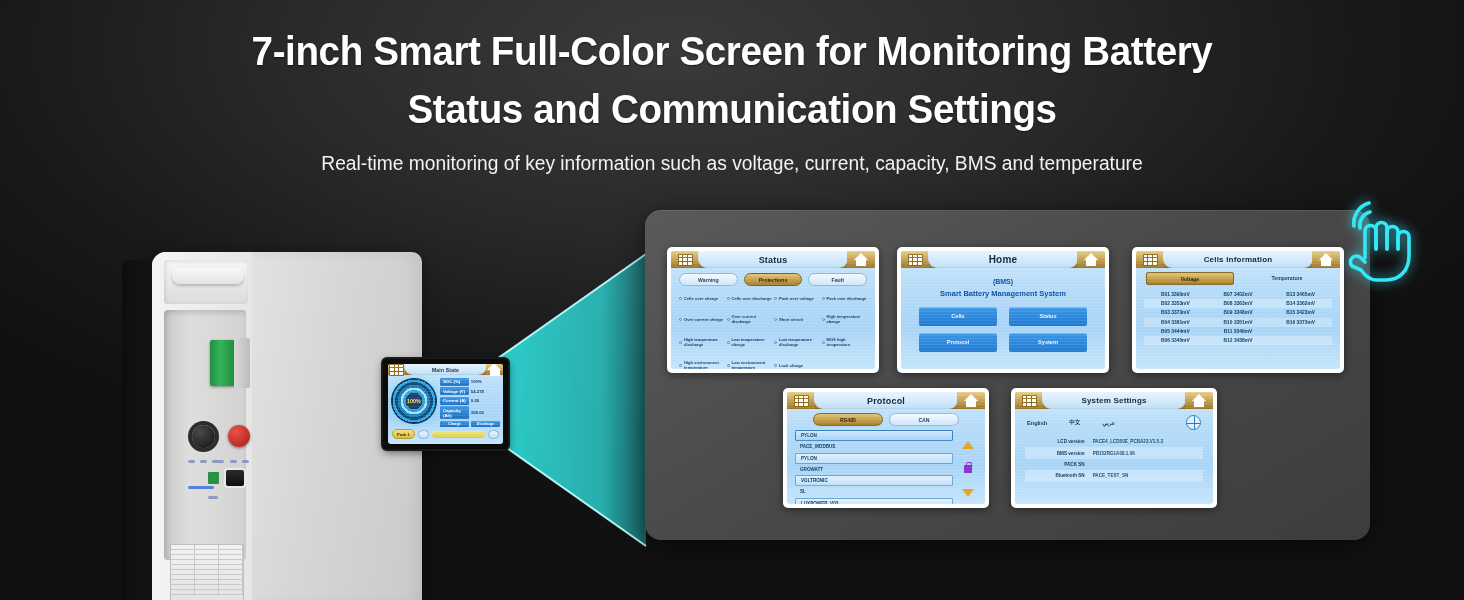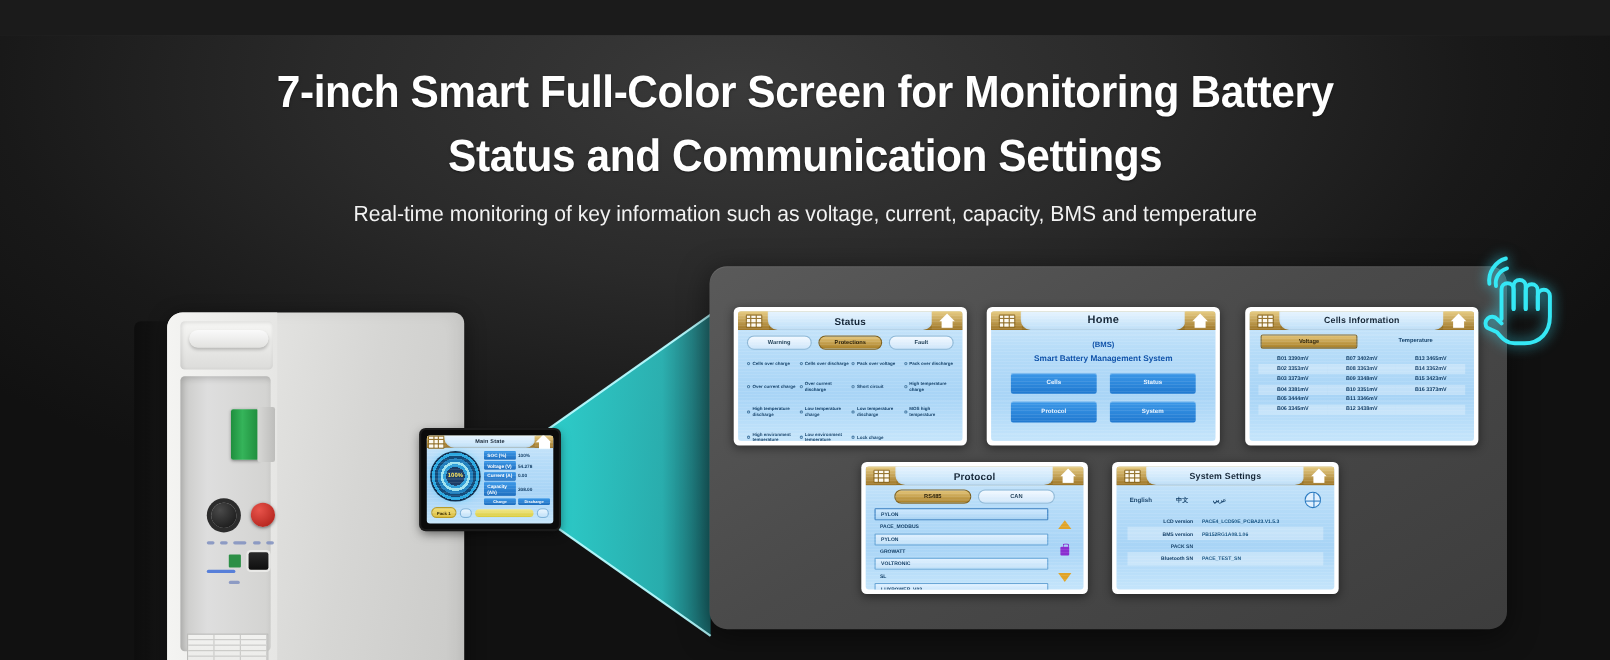--- a/index.html
+++ b/index.html
@@ -8,21 +8,20 @@
     font-family: "Liberation Sans", sans-serif;
     background: #1b1b1b;
     position: relative;
   }
   #stage {
     position: absolute; inset: 0;
     background:
       radial-gradient(ellipse 900px 420px at 46% 8%, #3a3a3a 0%, #2a2a2a 42%, #191919 75%, #111 100%),
       linear-gradient(180deg,#2b2b2b 0%, #151515 100%);
     overflow: hidden;
-    margin-top: 32px;
   }
   
   .headline {
     position: absolute; left: 0; right: 0; top: 22px;
     text-align: center; color: #fff;
     font-weight: 800;
     font-size: 41px;
     line-height: 1.42;
     letter-spacing: -0.4px;
     transform: scaleX(0.94);

